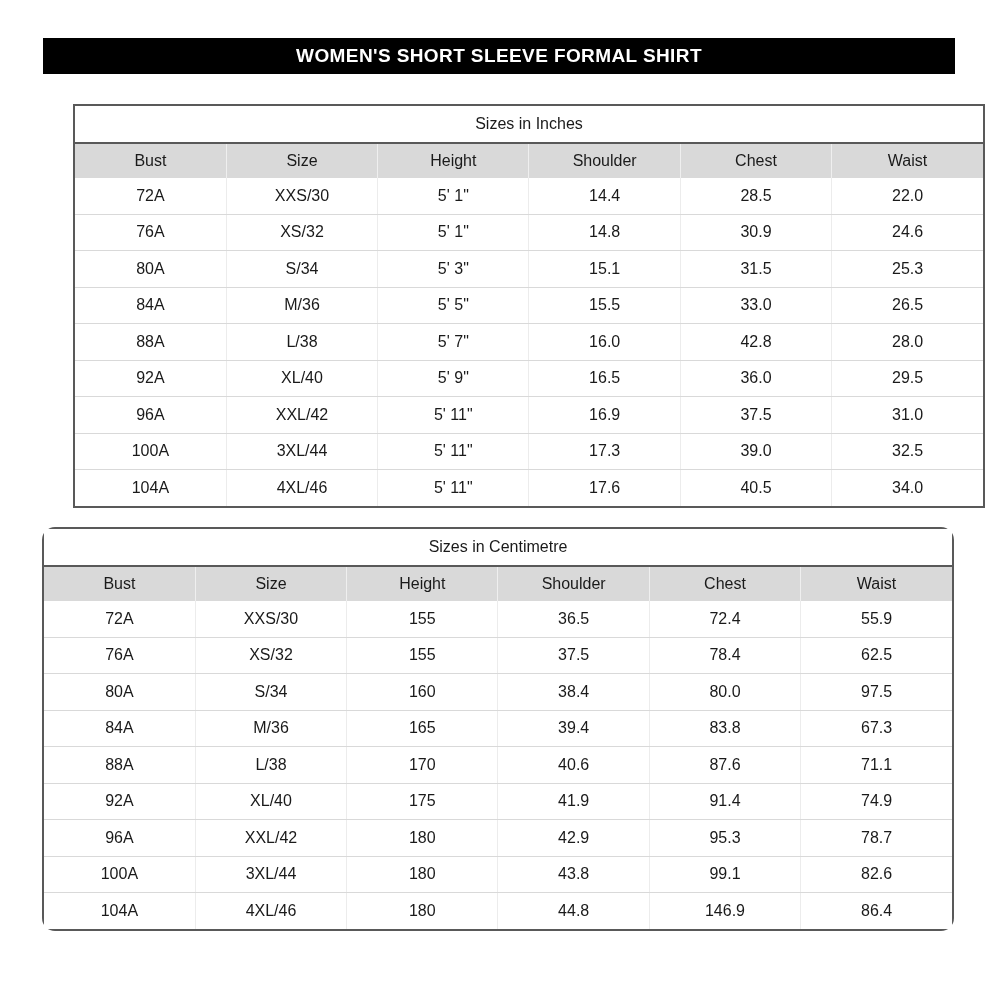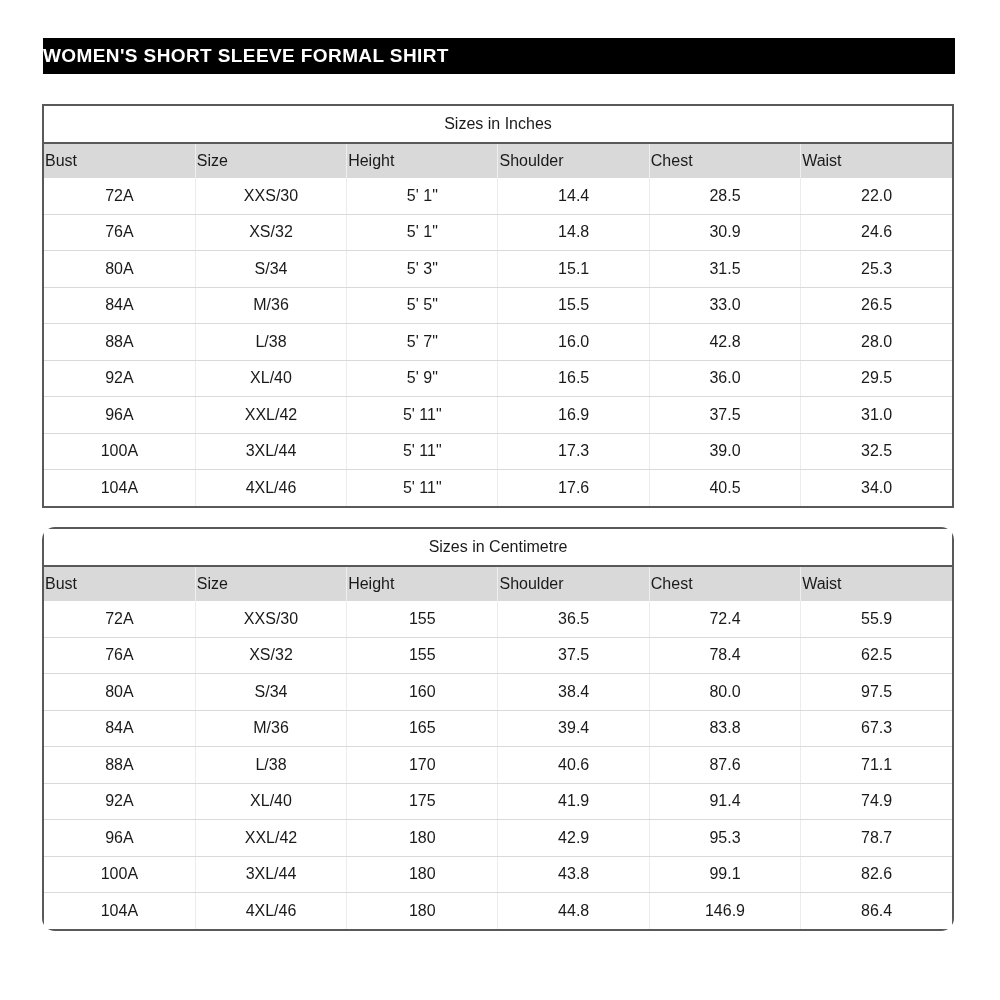--- a/index.html
+++ b/index.html
@@ -1,62 +1,62 @@
 <!DOCTYPE html>
 <html><head>
 <meta charset="utf-8">
 <style>
   html,body{margin:0;padding:0;background:#ffffff;}
   body{width:1000px;height:1000px;font-family:"Liberation Sans",sans-serif;}
   .page{position:relative;width:1000px;height:1000px;background:#ffffff;overflow:hidden;}
 
   .banner{
     position:absolute;left:43px;top:38px;width:912px;height:36px;
-    background:#000000;display:flex;align-items:center;
+    background:#000000;display:flex;align-items:center;justify-content:center;
   }
   .banner-text{
     color:#ffffff;font-weight:700;font-size:19px;letter-spacing:.4px;
   }
 
   .chart{
     position:absolute;left:42px;width:912px;
     border:2px solid #595959;background:#ffffff;box-sizing:border-box;
   }
   .chart-title{
     height:36px;line-height:36px;text-align:center;
     font-size:16px;color:#1a1a1a;background:#ffffff;
     border-bottom:2px solid #595959;
   }
   table.grid{
     width:100%;border-collapse:collapse;table-layout:fixed;
     font-size:16px;color:#1a1a1a;
   }
   table.grid thead th{
-    background:#d9d9d9;height:32px;font-weight:400;text-align:left;
+    background:#d9d9d9;height:32px;font-weight:400;text-align:center;
     border-right:1px solid #efefef;
   }
   table.grid thead th:last-child{border-right:none;}
   table.grid tbody td{
     height:33.5px;text-align:center;background:#ffffff;
     border-right:1px solid #ececec;
     border-bottom:1px solid #d9d9d9;
   }
   table.grid tbody td:last-child{border-right:none;}
   table.grid tbody tr:last-child td{border-bottom:none;}
 </style>
 </head>
 <body>
 
 <div class="page">
 
   <header class="banner">
     <span class="banner-text">WOMEN'S SHORT SLEEVE FORMAL SHIRT</span>
   </header>
 
-  <section class="chart" style="top:104px;">
+  <section class="chart" style="top:104px;margin-left:31px;">
     <div class="chart-title">Sizes in Inches</div>
     <table class="grid">
       <thead>
           <tr>
             <th>Bust</th>
             <th>Size</th>
             <th>Height</th>
             <th>Shoulder</th>
             <th>Chest</th>
             <th>Waist</th>

